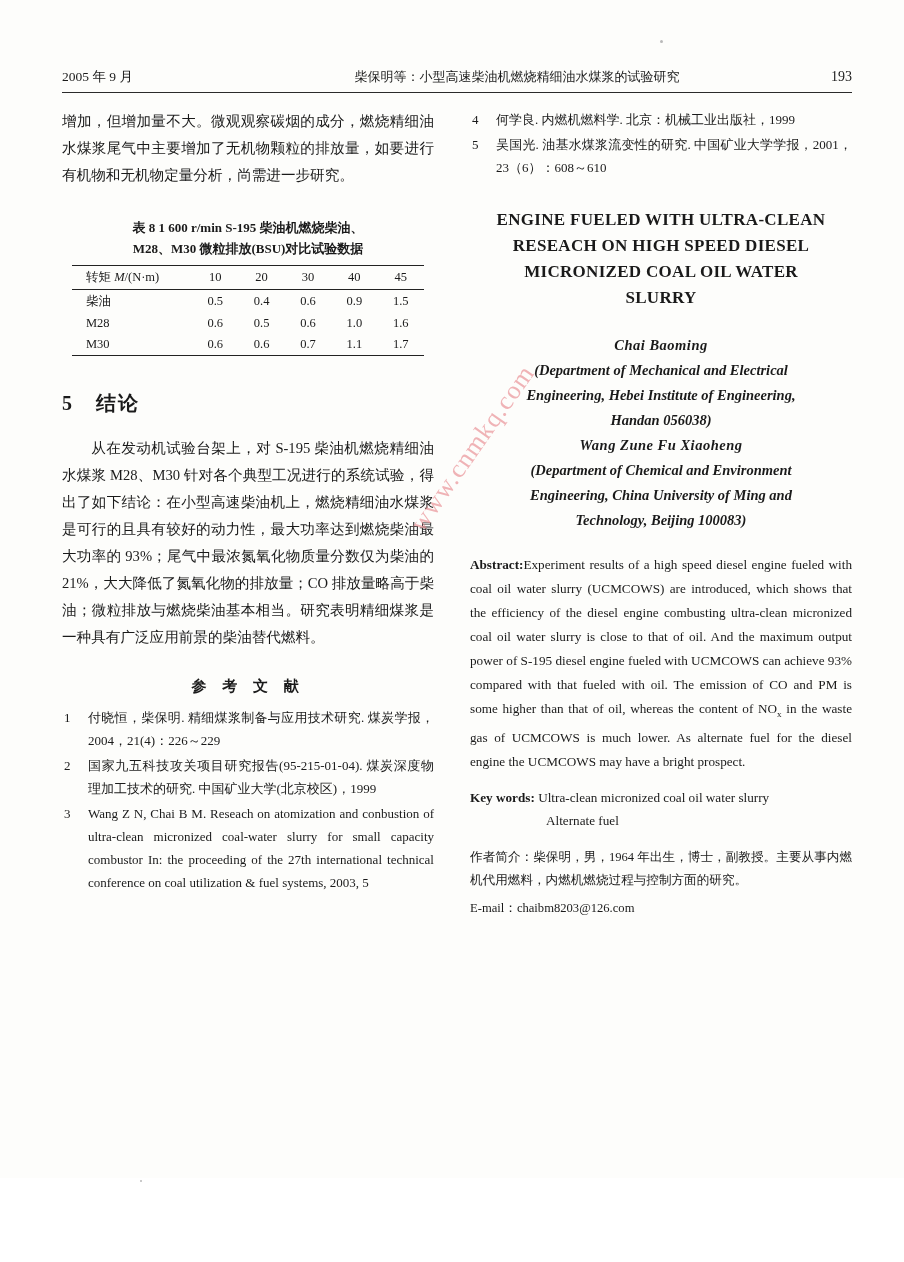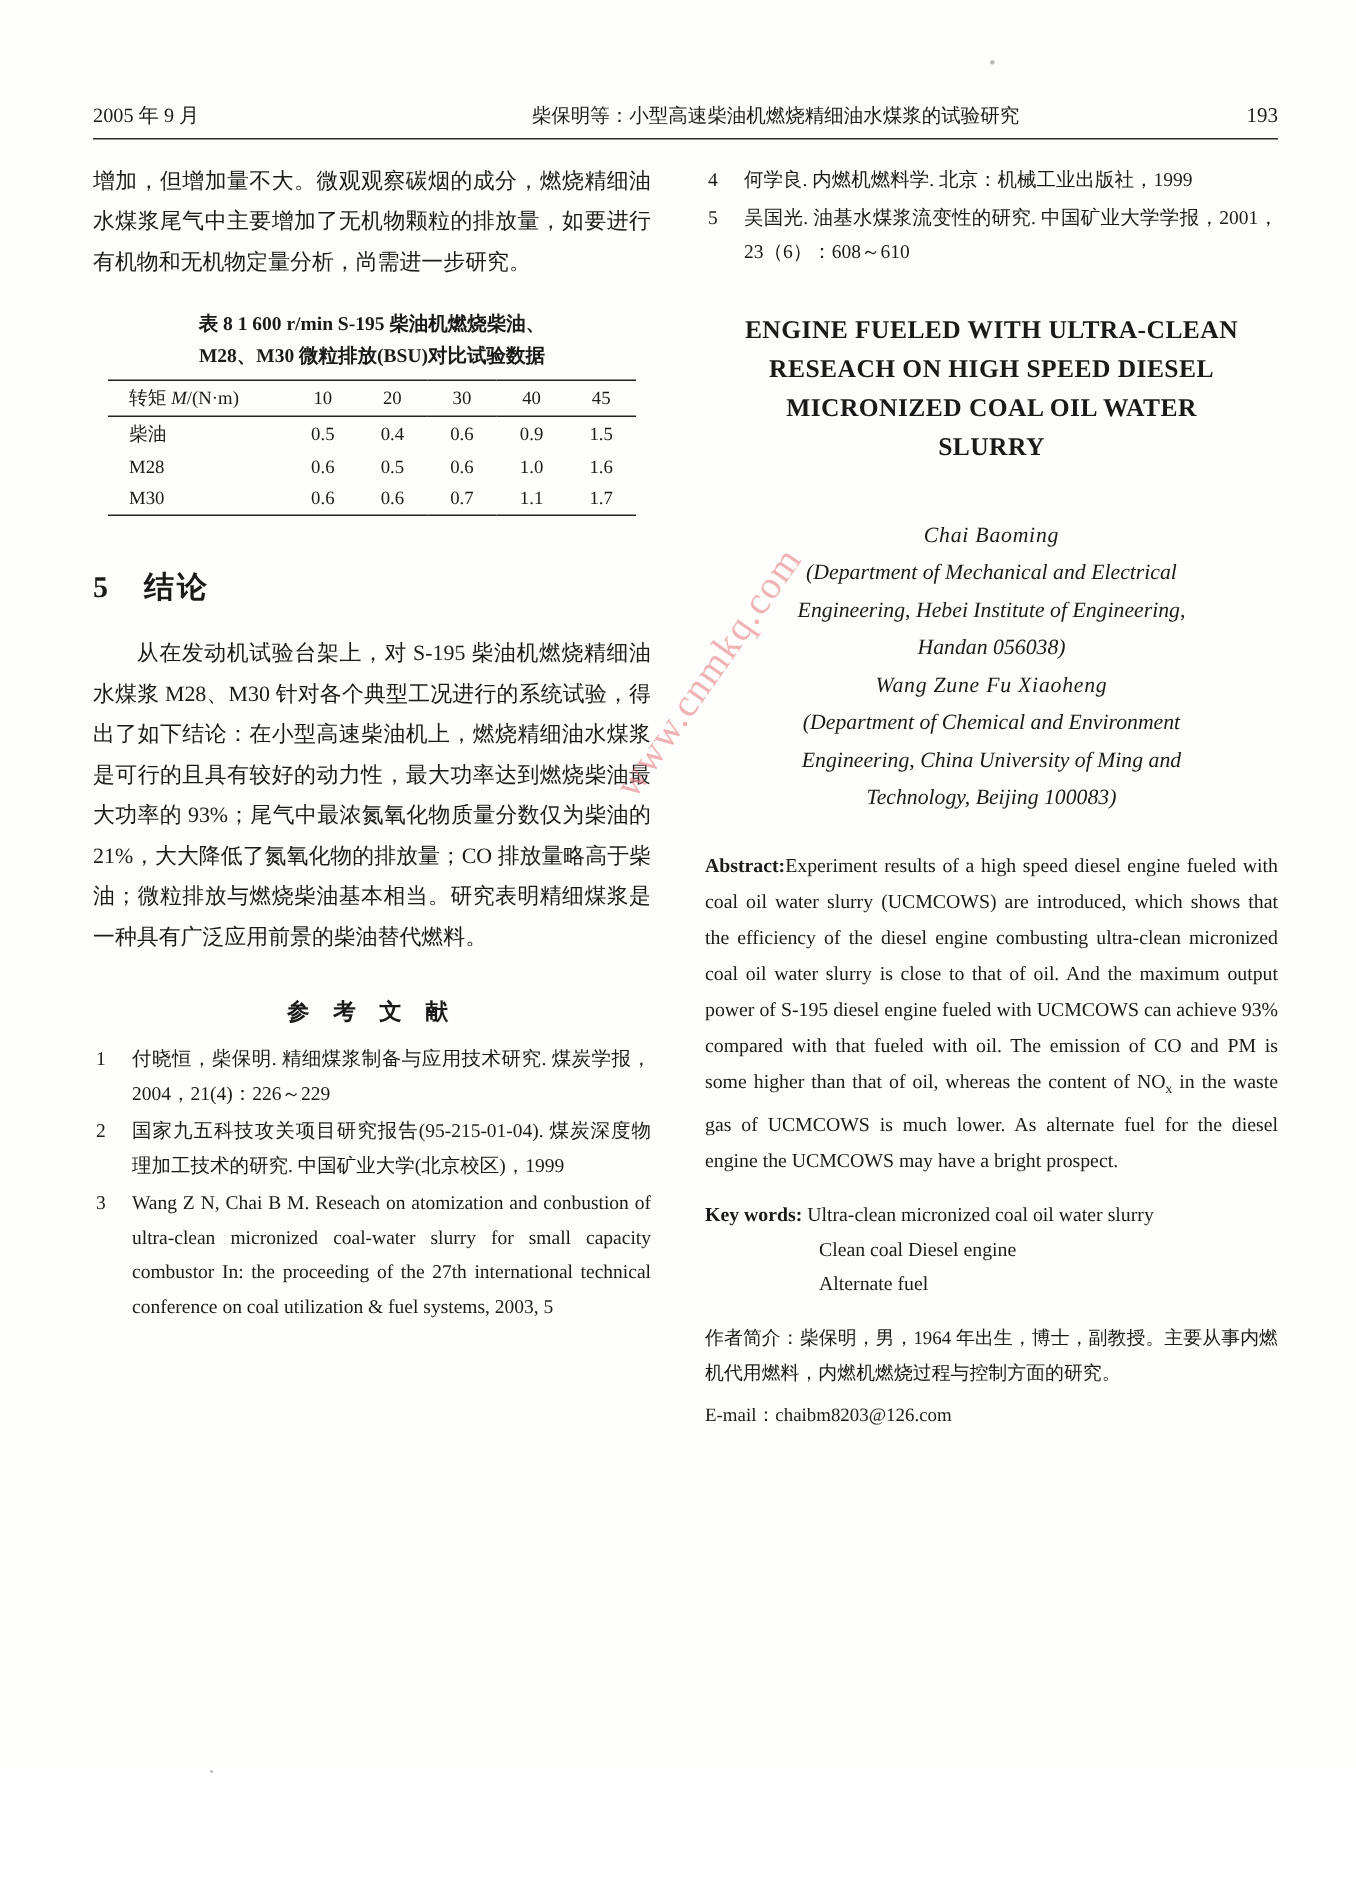--- a/index.html
+++ b/index.html
@@ -65,21 +65,21 @@
     font-size: 14.6px;
     line-height: 27px;
     text-align: justify;
     text-justify: inter-ideograph;
     font-family: "Liberation Serif", serif;
   }
   p.cn.indent { text-indent: 2em; }
 
   
   .tbl-caption {
-    margin-top: 16px;
+    margin-top: 28px;
     font-size: 13px;
     font-weight: bold;
     text-align: center;
     line-height: 21px;
   }
   .tbl-caption .capline2 { display: block; }
   table.data {
     margin: 6px auto 12px auto;
     width: 352px;
     border-collapse: collapse;
@@ -134,25 +134,26 @@
   
   .en-title {
     margin-top: 28px;
     text-align: center;
     font-size: 17px;
     font-weight: bold;
     line-height: 26px;
     letter-spacing: 0.3px;
   }
   .authors {
-    margin-top: 34px;
+    margin-top: 22px;
     text-align: center;
     font-style: italic;
     font-size: 14.5px;
     line-height: 25px;
+    font-weight: bold;
   }
   .authors .nm { letter-spacing: 0.5px; }
   .abstract {
     margin-top: 20px;
     font-size: 13.2px;
     line-height: 24px;
     text-align: justify;
   }
   .abstract b { font-weight: bold; }
   .kw {
@@ -310,21 +311,20 @@
       <div>Technology, Beijing 100083)</div>
     </div>
 
     <div class="abstract">
       <b>Abstract:</b><span>Experiment results of a high speed diesel engine fueled with coal oil water slurry (UCMCOWS) are introduced, which shows that the efficiency of the diesel engine combusting ultra-clean micronized coal oil water slurry is close to that of oil. And the maximum output power of S-195 diesel engine fueled with UCMCOWS can achieve 93% compared with that fueled with oil. The emission of CO and PM is some higher than that of oil, whereas the content of NO</span><sub class="nox">x</sub><span> in the waste gas of UCMCOWS is much lower. As alternate fuel for the diesel engine the UCMCOWS may have a bright prospect.</span>
     </div>
 
     <div class="kw">
       <span class="kwlabel">Key words:</span>
       <span>Ultra-clean micronized coal oil water slurry</span>
-      <span class="kwline">Clean coal    Diesel engine</span>
       <span class="kwline">Alternate fuel</span>
     </div>
 
     <div class="bio">
       <span>作者简介：</span><span>柴保明，男，1964 年出生，博士，副教授。主要从事内燃机代用燃料，内燃机燃烧过程与控制方面的研究。</span>
     </div>
 
     <div class="email">
       <span>E-mail：</span><span>chaibm8203@126.com</span>
     </div>

